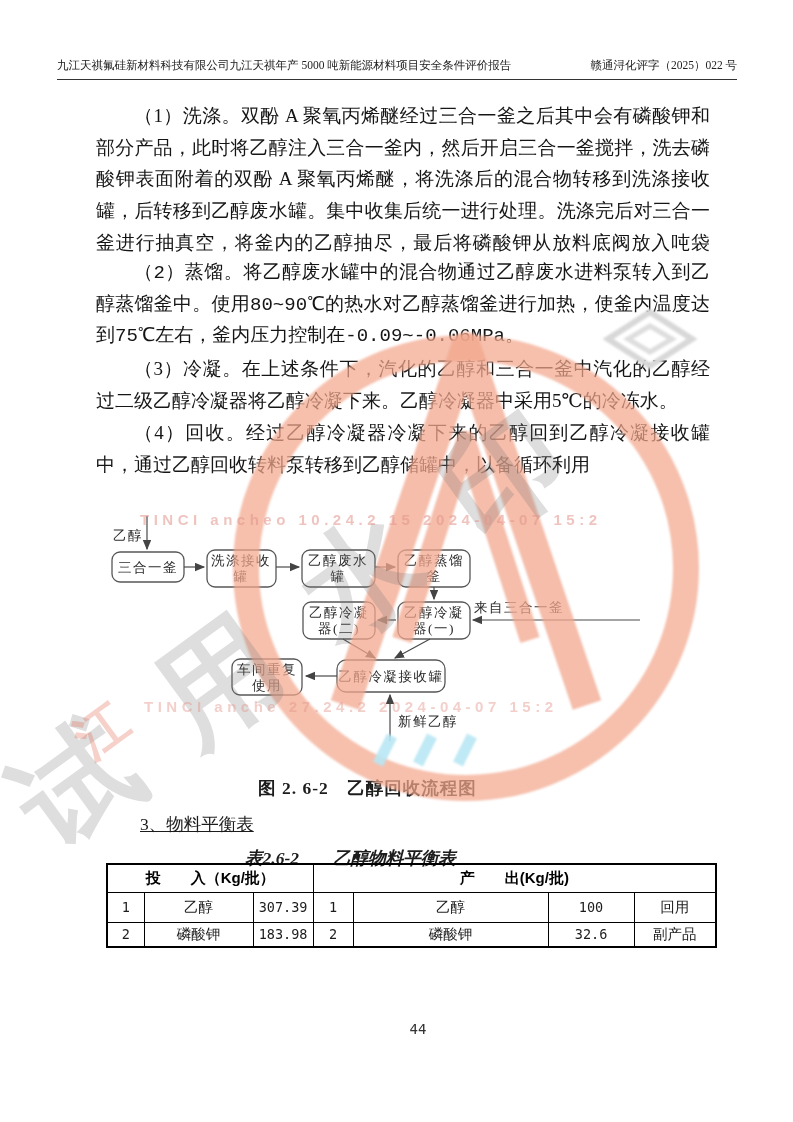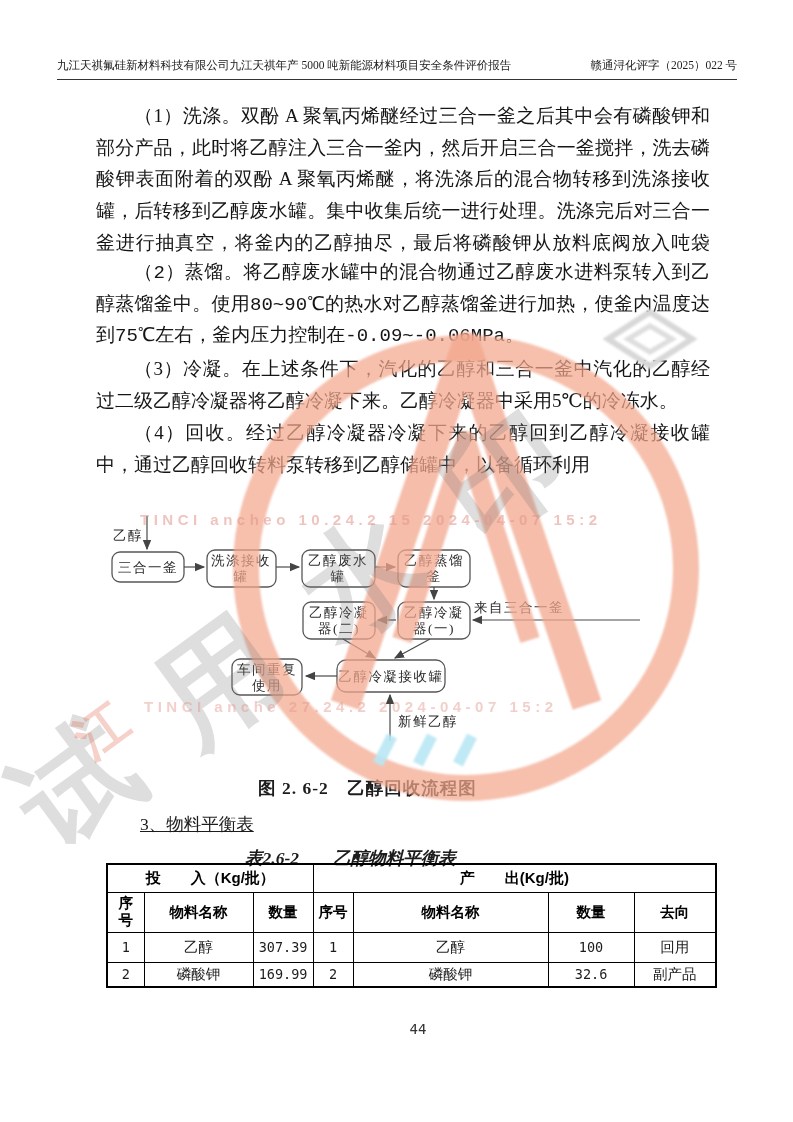--- a/index.html
+++ b/index.html
@@ -150,42 +150,33 @@
       <col style="width:40px">
         <col style="width:195px">
         <col style="width:86px">
         <col style="width:82px">
     </colgroup>
     <tbody>
         <tr style="height:28px">
       <td colspan="3" class="gh">投　　入（Kg/批）</td>
       <td colspan="4" class="gh">产　　出(Kg/批)</td>
     </tr>
-    <tr style="height:40px">
-      <td class="th"><span class="wrap2">序号</span></td>
-      <td class="th">物料名称</td>
-      <td class="th">数量</td>
-      <td class="th">序号</td>
-      <td class="th">物料名称</td>
-      <td class="th">数量</td>
-      <td class="th">去向</td>
-    </tr>
     <tr style="height:30px">
       <td class="num">1</td>
       <td class="cn">乙醇</td>
       <td class="num">307.39</td>
       <td class="num">1</td>
       <td class="cn">乙醇</td>
       <td class="num">100</td>
       <td class="cn">回用</td>
     </tr>
     <tr style="height:25px">
       <td class="num">2</td>
       <td class="cn">磷酸钾</td>
-      <td class="num">169.99</td>
+      <td class="num">183.98</td>
       <td class="num">2</td>
       <td class="cn">磷酸钾</td>
       <td class="num">32.6</td>
       <td class="cn">副产品</td>
     </tr>
   </tbody>
     </table>
 
   <div class="pagenum">44</div>
 

